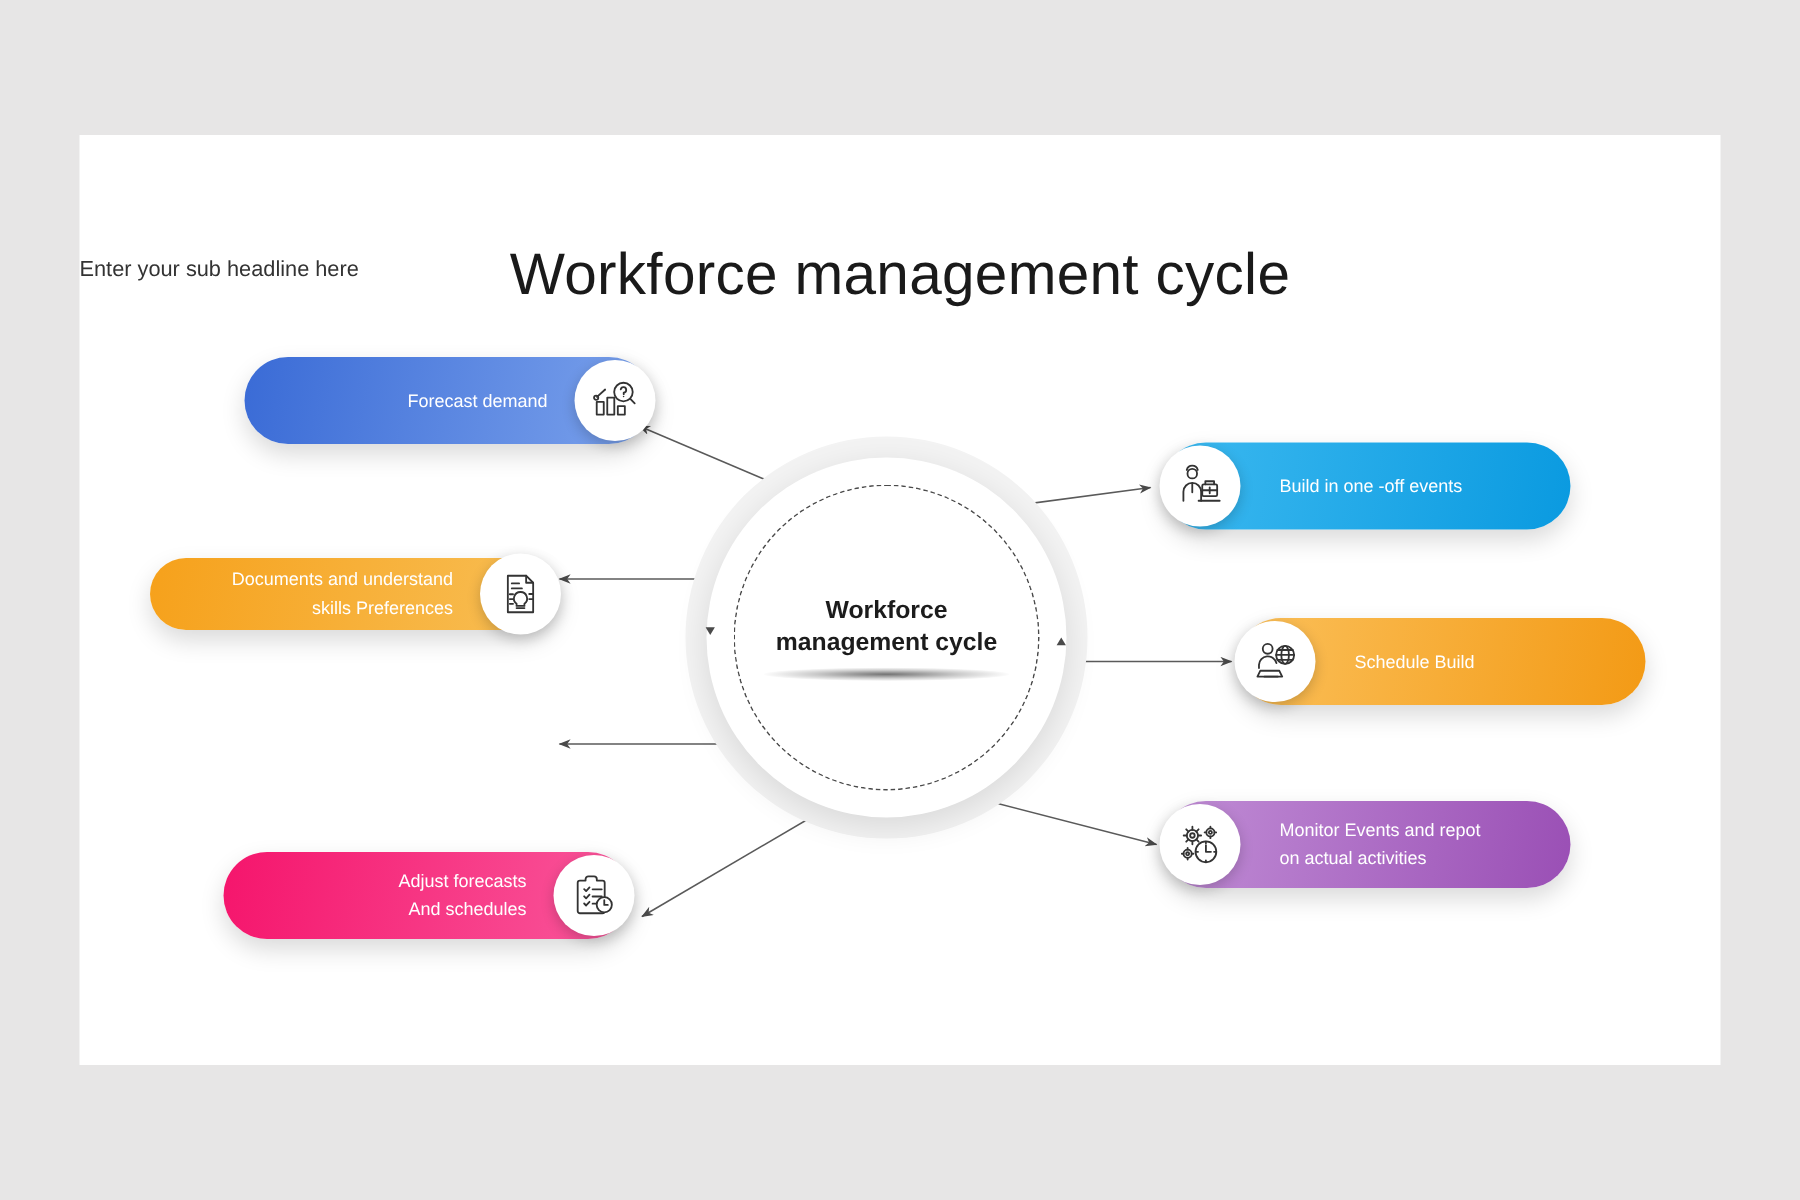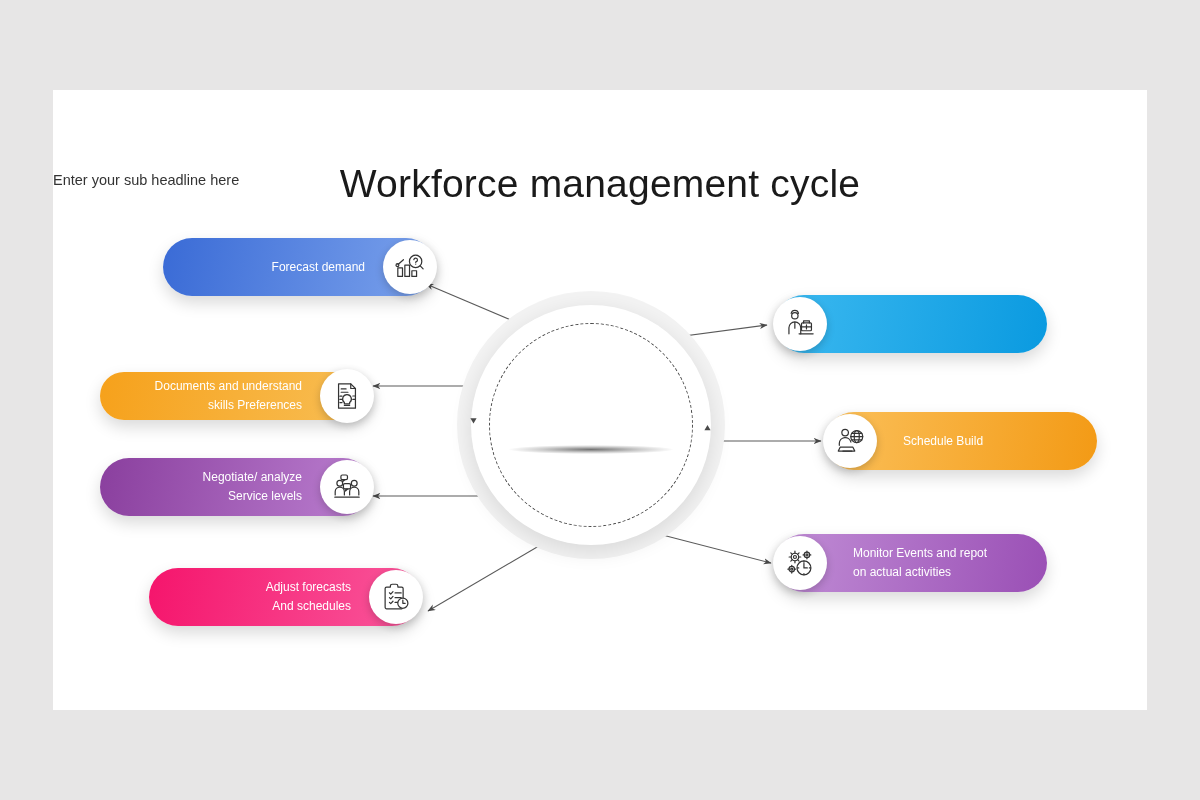--- a/index.html
+++ b/index.html
@@ -123,20 +123,24 @@
       <path d="M508,443 L375,521"></path>
       <path d="M586,252 L714,235"></path>
       <path d="M665,351 L768,351"></path>
       <path d="M594,441 L718,473"></path>
     </g>
   </svg>
 
   <div class="hub-outer">
     <div class="hub-dash"></div>
     <div class="hub-shade"></div>
+    <div class="hub-label">
+      <span>Workforce</span><br>
+      <span>management cycle</span>
+    </div>
     <div class="hub-arrow" style="left:-2px; top:112px;">
       <svg width="9" height="9" viewBox="0 0 9 9">
           <path d="M4.5,0 L1.4,5.2 L7.6,5.2 Z" fill="#4a4a4a" transform="rotate(180 4.5 3.2)"></path>
         </svg>
     </div>
     <div class="hub-arrow" style="left:232px; top:120px;">
       <svg width="9" height="9" viewBox="0 0 9 9">
           <path d="M4.5,0 L1.4,5.2 L7.6,5.2 Z" fill="#4a4a4a"></path>
         </svg>
     </div>
@@ -171,38 +175,20 @@
         <line x1="9.8" y1="8.5" x2="15" y2="8.5"></line>
         <line x1="9.8" y1="12" x2="17" y2="12"></line>
         <path d="M16,14.6 a4.6,4.6 0 0 1 2.8,8.3 v1.6 h-5.6 v-1.6 A4.6,4.6 0 0 1 16,14.6 Z"></path>
         <line x1="13.2" y1="26" x2="18.8" y2="26"></line>
         <path d="M8.4,16.2 h2.3 M8.4,19.6 h2.3 M8.4,23 h2.3"></path>
         <path d="M22.2,16 h2.4 M22.2,19.6 h2.4"></path>
       </svg>
     </span>
   </div>
 
-  <div class="pill left" style="left:47px; top:368px; width:272px; height:58px;
-              background:linear-gradient(100deg,#8a3f9e 0%,#bb7fd0 100%);">
-    <span class="txt">Negotiate/ analyze
-Service levels</span>
-    <span class="badge">
-      <svg width="30" height="30" viewBox="0 0 32 32" fill="none" stroke="#333" stroke-width="1.3" stroke-linecap="round" stroke-linejoin="round">
-        <circle cx="8.3" cy="12" r="3.1"></circle>
-        <path d="M3.4,24.5 v-3.4 a4.9,4.9 0 0 1 9.8,0 v3.4"></path>
-        <circle cx="23.7" cy="12" r="3.1"></circle>
-        <path d="M18.8,24.5 v-3.4 a4.9,4.9 0 0 1 9.8,0 v3.4"></path>
-        <rect x="12.2" y="12.4" width="7.6" height="5.6" rx="1.5"></rect>
-        <path d="M15,18 l-.7,2.3 l2.6,-2.3"></path>
-        <rect x="9.5" y="3.2" width="7" height="5" rx="1.5"></rect>
-        <path d="M12,8.2 l-.6,2 l2.3,-2"></path>
-        <line x1="3" y1="26.8" x2="29" y2="26.8"></line>
-      </svg>
-    </span>
-  </div>
 
   <div class="pill left" style="left:96px; top:478px; width:272px; height:58px;
               background:linear-gradient(100deg,#f5156c 0%,#f9589c 100%);">
     <span class="txt">Adjust forecasts
 And schedules</span>
     <span class="badge">
       <svg width="30" height="30" viewBox="0 0 32 32" fill="none" stroke="#333" stroke-width="1.3" stroke-linecap="round" stroke-linejoin="round">
         <path d="M6,5.4 h4 v-1 a2,2 0 0 1 2,-2 h4 a2,2 0 0 1 2,2 v1 h4 a1.6,1.6 0 0 1 1.6,1.6 v20 a1.6,1.6 0 0 1 -1.6,1.6 h-16 a1.6,1.6 0 0 1 -1.6,-1.6 v-20 a1.6,1.6 0 0 1 1.6,-1.6 Z"></path>
         <path d="M9,11.5 l1.4,1.4 l2.4,-2.6"></path>
         <line x1="15" y1="11.6" x2="21.5" y2="11.6"></line>
@@ -211,20 +197,21 @@
         <path d="M9,21.7 l1.4,1.4 l2.4,-2.6"></path>
         <line x1="15" y1="21.8" x2="19" y2="21.8"></line>
         <circle cx="23.3" cy="22.6" r="5.4" fill="#fff"></circle>
         <path d="M23.3,19.3 v3.4 h2.5"></path>
       </svg>
     </span>
   </div>
 
   <div class="pill right" style="left:722px; top:205px; width:272px; height:58px;
               background:linear-gradient(100deg,#3cb9f0 0%,#0a9ae0 100%);">
+    <span class="txt">Build in one -off events</span>
     <span class="badge">
       <svg width="30" height="30" viewBox="0 0 32 32" fill="none" stroke="#333" stroke-width="1.3" stroke-linecap="round" stroke-linejoin="round">
         <circle cx="10.5" cy="7.2" r="3.4"></circle>
         <path d="M6.6,4.6 a4,4 0 0 1 7.8,0"></path>
         <path d="M4.2,26.5 v-6.4 a6.3,6.3 0 0 1 12.6,0 v6.4"></path>
         <line x1="10.5" y1="14.2" x2="10.5" y2="20.5"></line>
         <rect x="17.6" y="14.8" width="10.6" height="8.4" rx="1"></rect>
         <path d="M19.8,14.8 v-2.2 h6.2 v2.2"></path>
         <line x1="17.6" y1="19" x2="28.2" y2="19"></line>
         <line x1="22.9" y1="17" x2="22.9" y2="21.2"></line>

